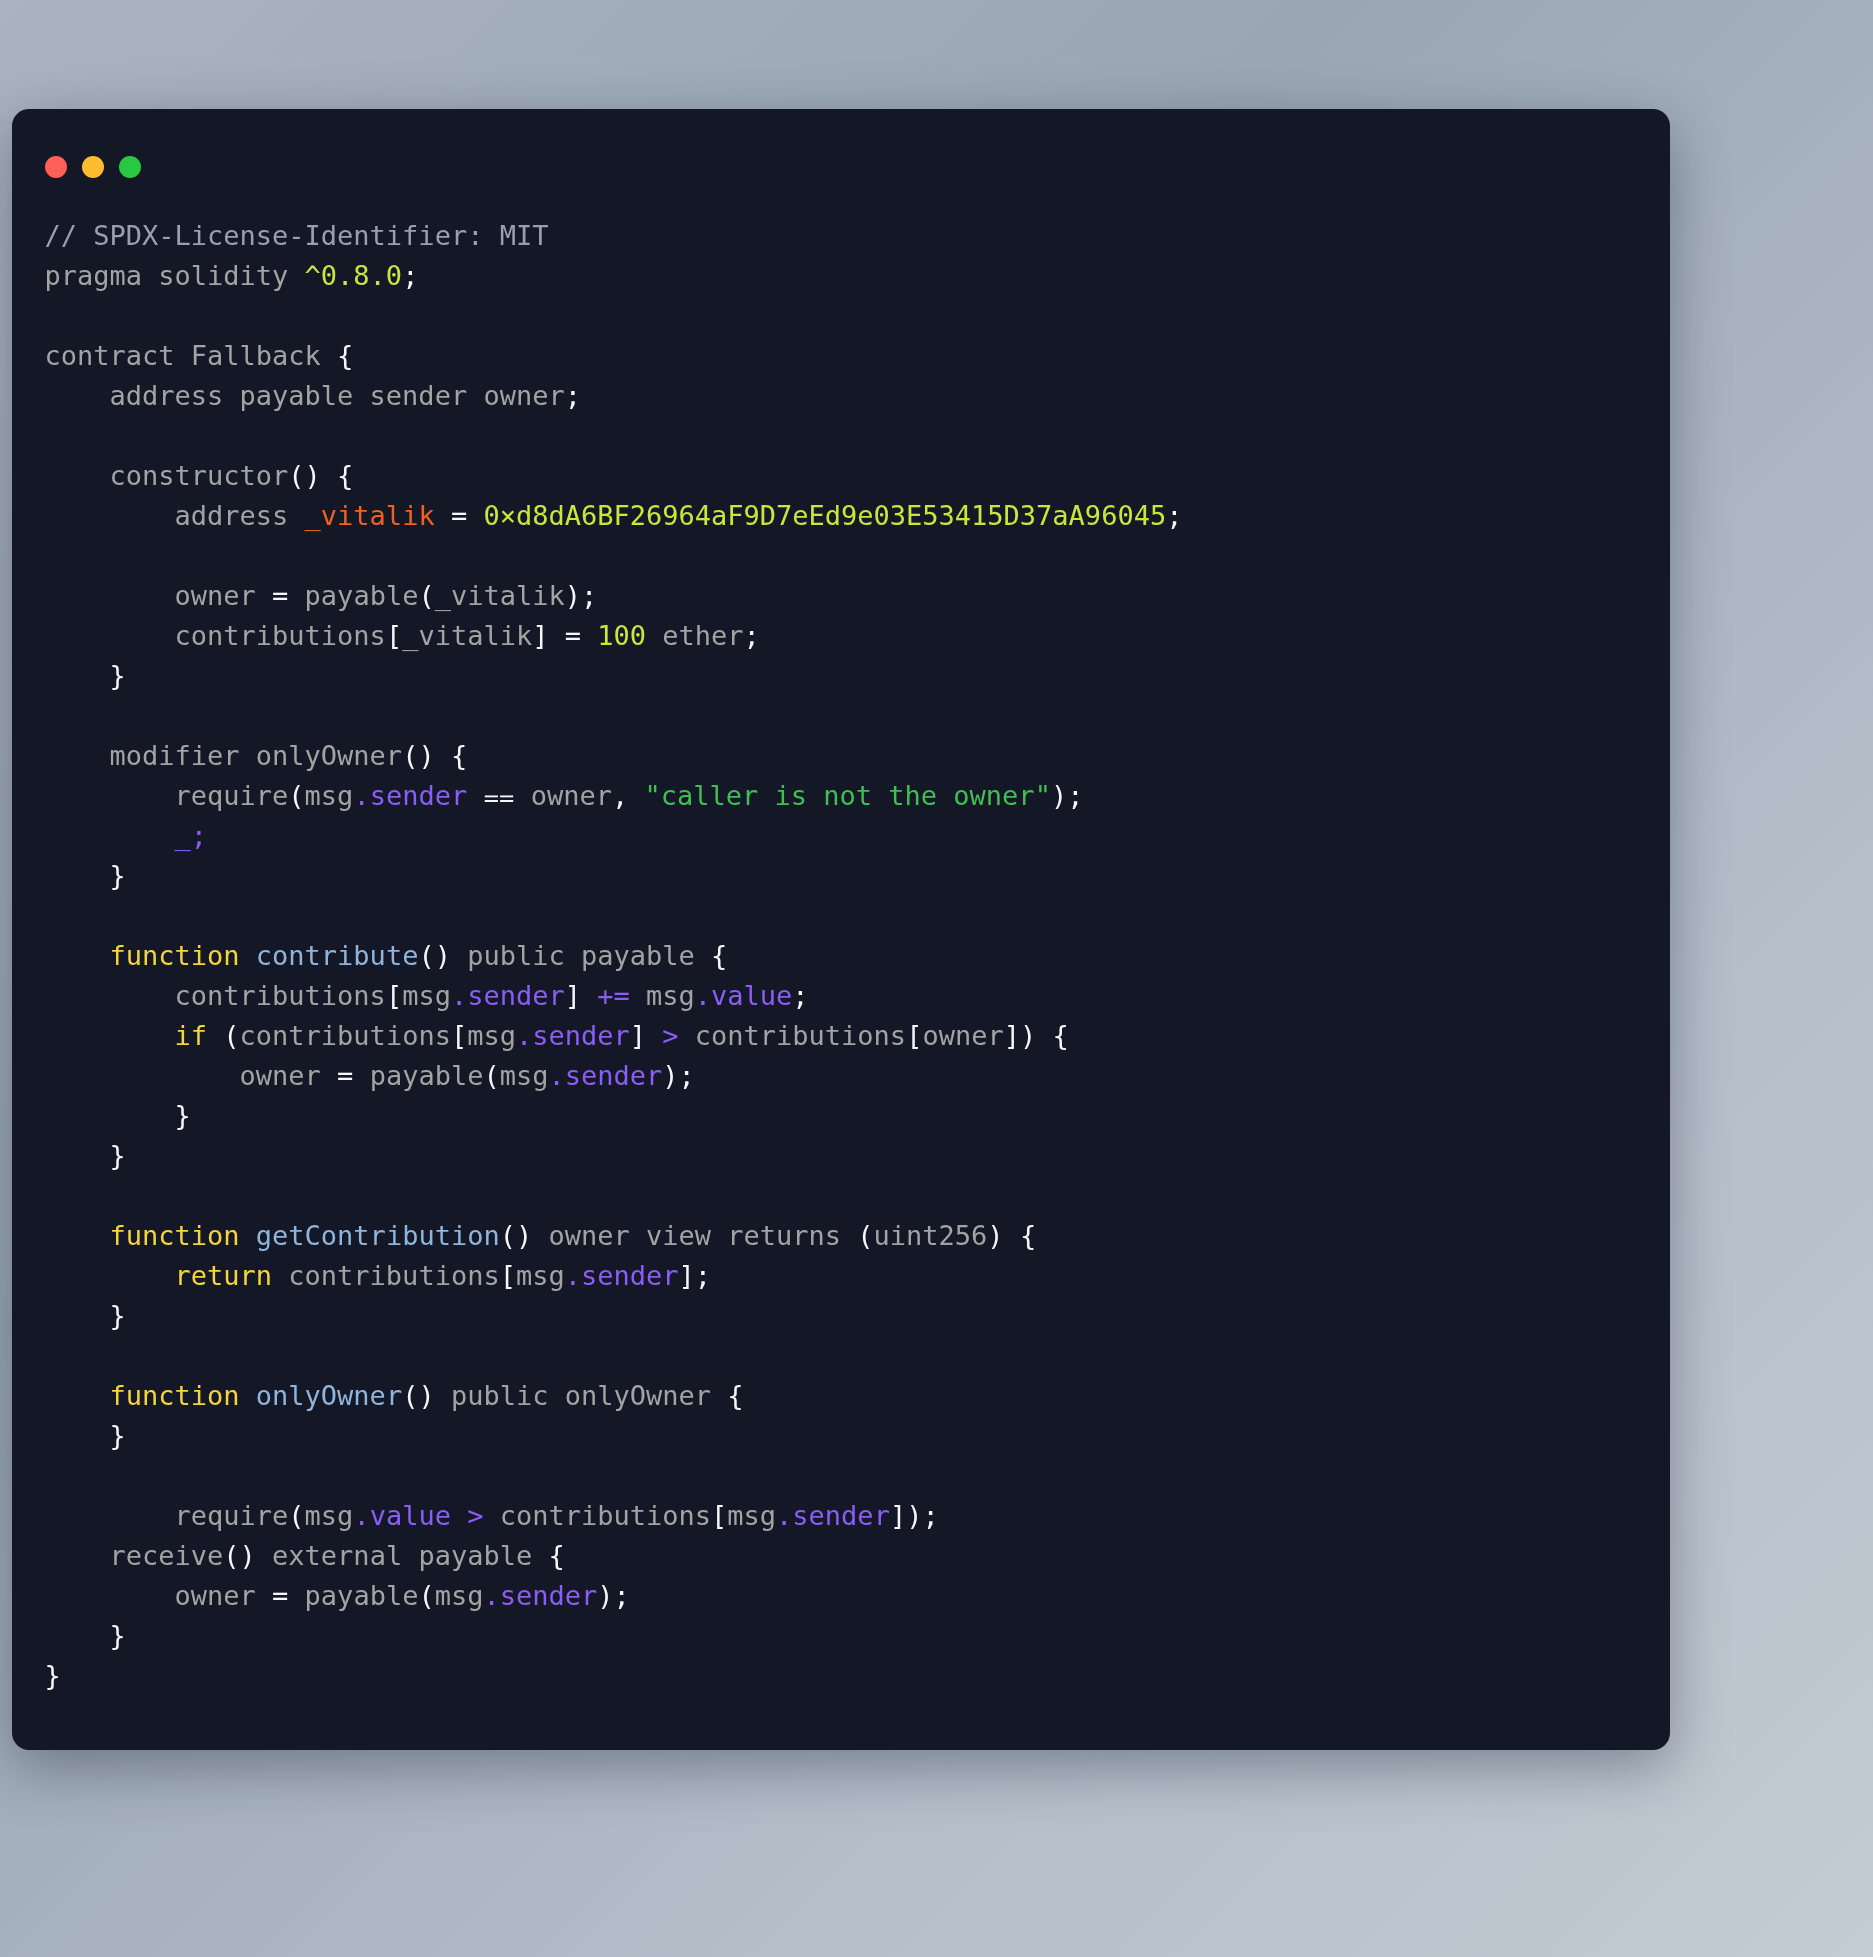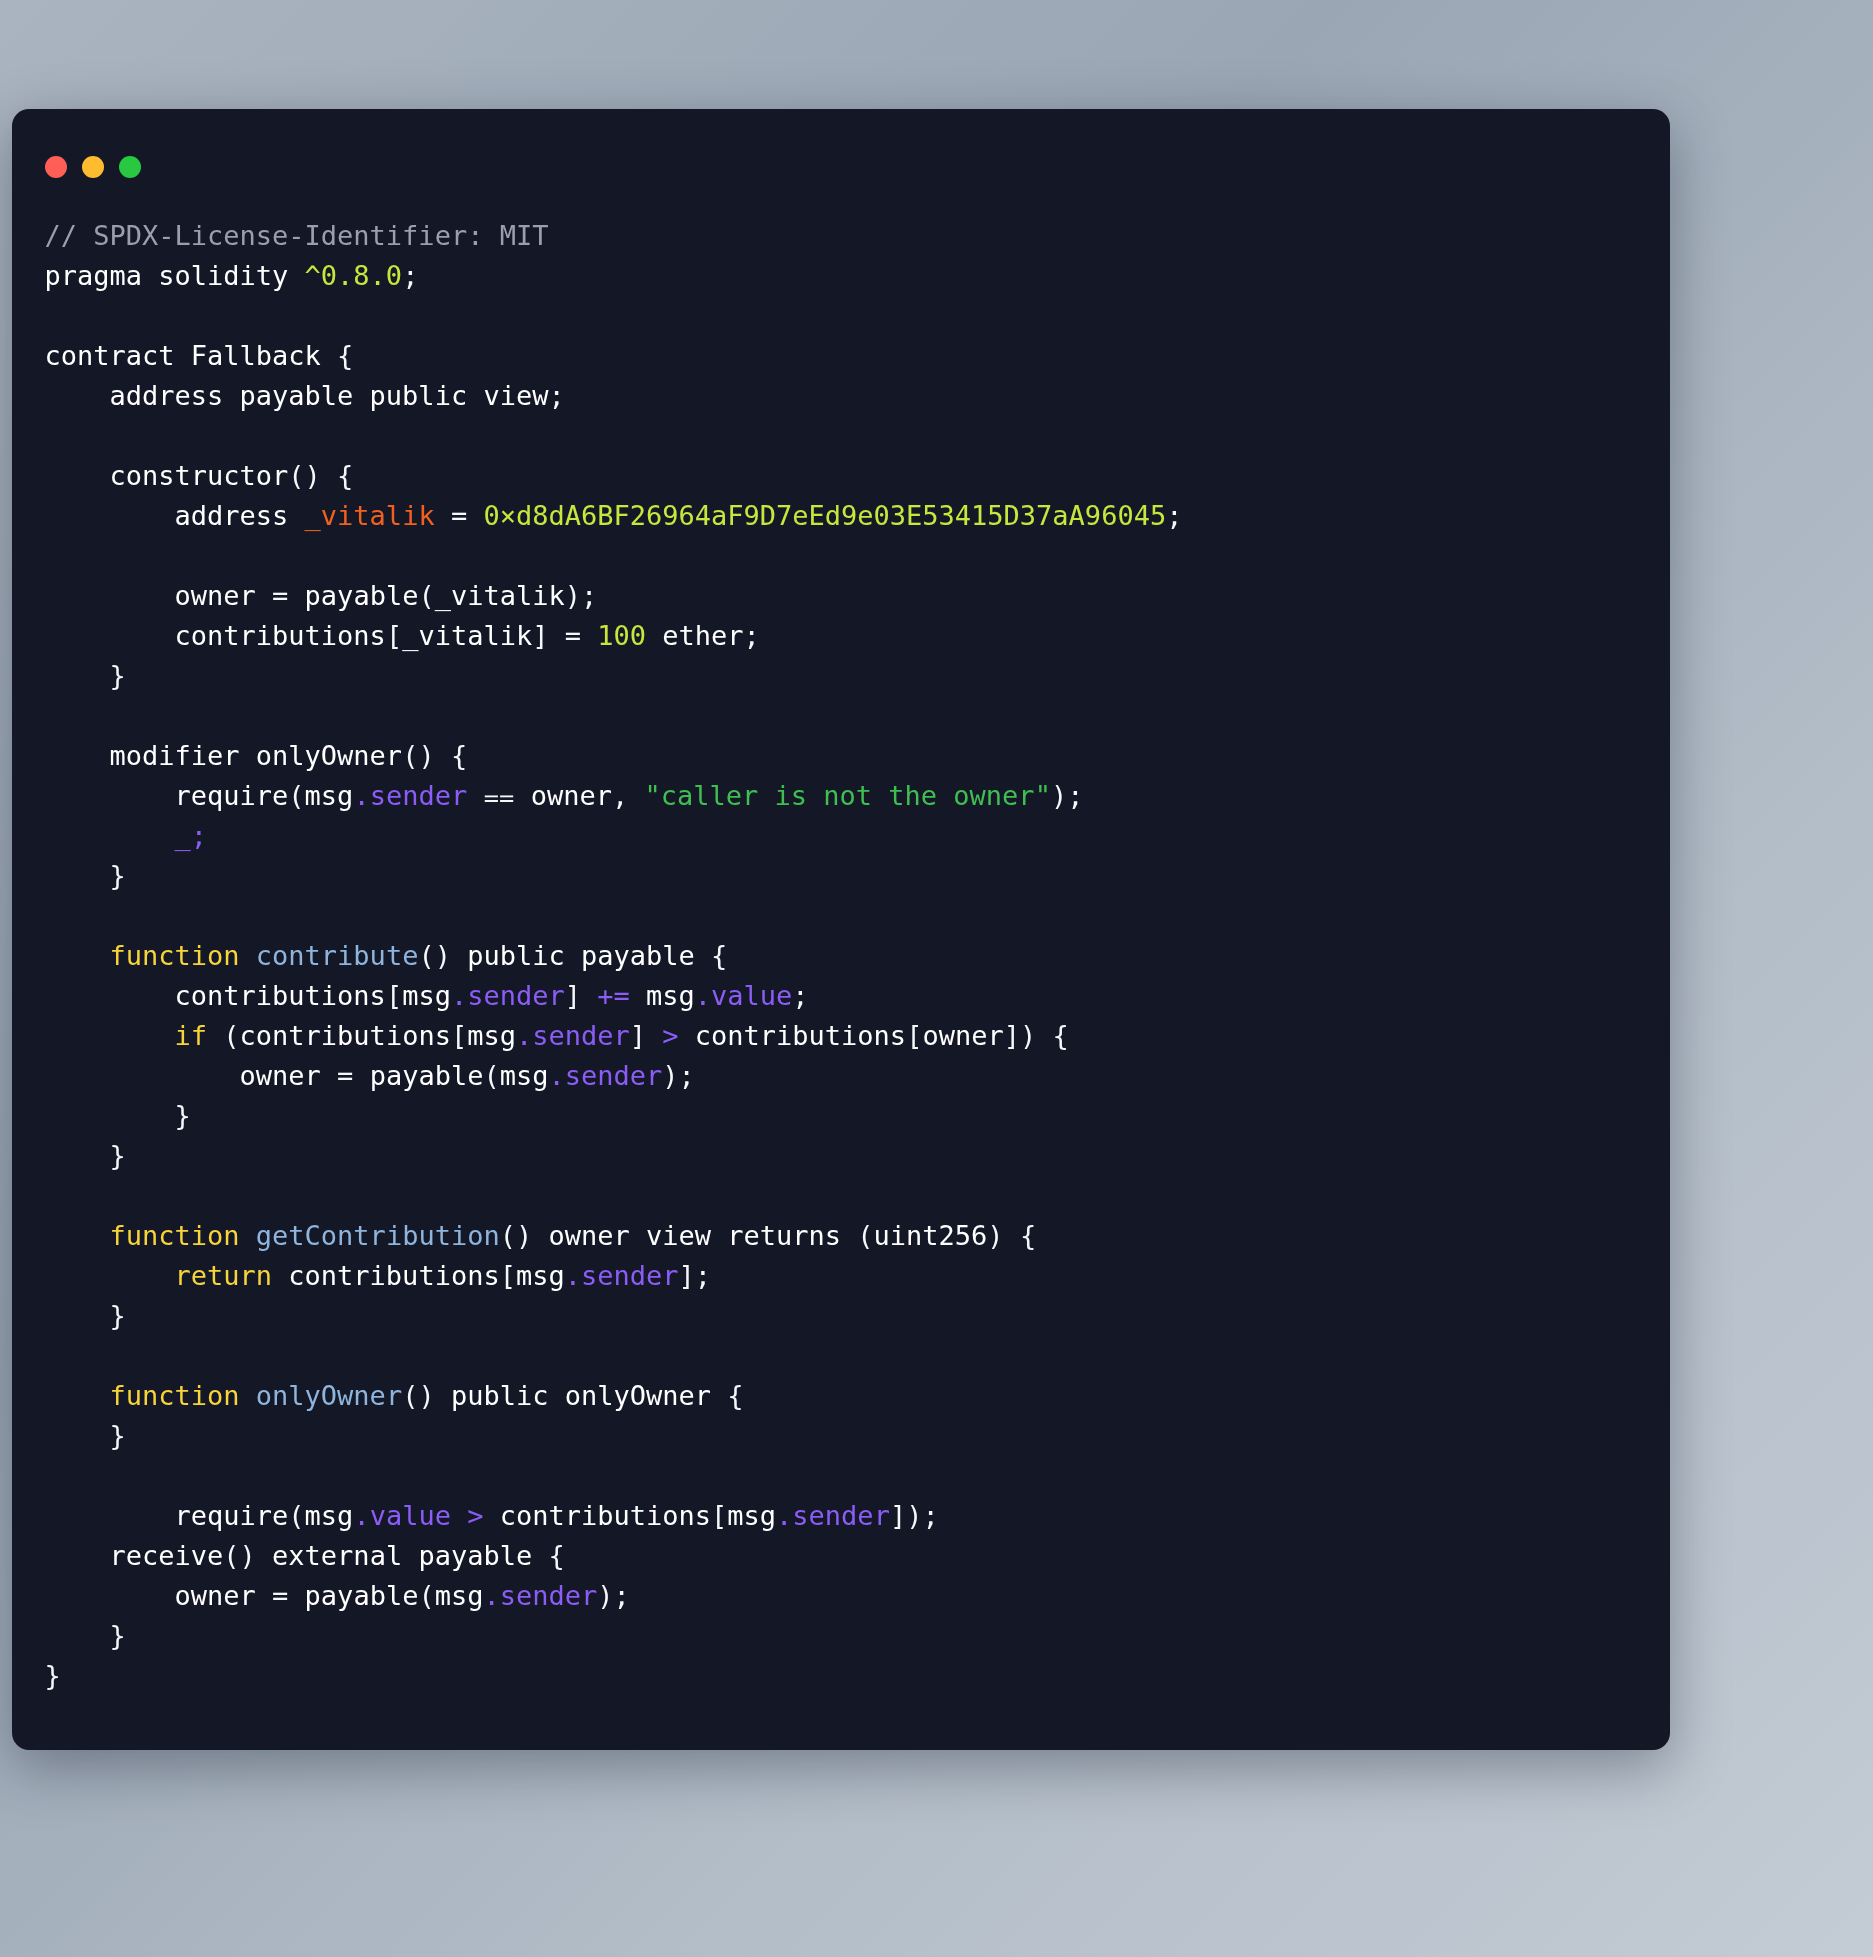--- a/index.html
+++ b/index.html
@@ -58,21 +58,21 @@
     tab-size: 4;
     color: #ffffff;
   }
   .code .ln {
     display: block;
     min-height: 40px;
   }
 
   
   .t-com  { color: #9aa0ab; }
-  .t-kw   { color: #ffffff; }
+  .t-kw   { color: #a3a3a3; }
   .t-kw2  { color: #f7d43a; }
   .t-fn   { color: #8fb4dd; }
   .t-type { color: #8fb4dd; }
   .t-num  { color: #c9e63c; }
   .t-str  { color: #3fbf52; }
   .t-pun  { color: #f5f7fa; }
   .t-var  { color: #f2601f; }
   .t-plain{ color: #8b5cf6; }
 </style>
 </head>
@@ -84,21 +84,21 @@
     <div class="titlebar">
       <span class="dot dot-close"></span>
       <span class="dot dot-min"></span>
       <span class="dot dot-max"></span>
     </div>
 
     <pre class="code" id="code-block"><span class="ln"><span class="t-com">// SPDX-License-Identifier: MIT</span>
 </span><span class="ln"><span class="t-kw">pragma solidity </span><span class="t-num">^0.8.0</span><span class="t-pun">;</span>
 </span><span class="ln">
 </span><span class="ln"><span class="t-kw">contract Fallback </span><span class="t-pun">{</span>
-</span><span class="ln"><span class="t-kw">    address payable public view</span><span class="t-pun">;</span>
+</span><span class="ln"><span class="t-kw">    address payable sender owner</span><span class="t-pun">;</span>
 </span><span class="ln">
 </span><span class="ln"><span class="t-kw">    constructor</span><span class="t-pun">() {</span>
 </span><span class="ln"><span class="t-kw">        address </span><span class="t-var">_vitalik</span><span class="t-pun"> = </span><span class="t-num">0×d8dA6BF26964aF9D7eEd9e03E53415D37aA96045</span><span class="t-pun">;</span>
 </span><span class="ln">
 </span><span class="ln"><span class="t-kw">        owner</span><span class="t-pun"> = </span><span class="t-kw">payable</span><span class="t-pun">(</span><span class="t-kw">_vitalik</span><span class="t-pun">)</span><span class="t-pun">;</span>
 </span><span class="ln"><span class="t-kw">        contributions</span><span class="t-pun">[</span><span class="t-kw">_vitalik</span><span class="t-pun">]</span><span class="t-pun"> = </span><span class="t-num">100</span><span class="t-kw"> ether</span><span class="t-pun">;</span>
 </span><span class="ln"><span class="t-pun">    }</span>
 </span><span class="ln">
 </span><span class="ln"><span class="t-kw">    modifier onlyOwner</span><span class="t-pun">() {</span>
 </span><span class="ln"><span class="t-kw">        require</span><span class="t-pun">(</span><span class="t-kw">msg</span><span class="t-plain">.sender</span><span class="t-pun"> ⩵ </span><span class="t-kw">owner</span><span class="t-pun">, </span><span class="t-str">"caller is not the owner"</span><span class="t-pun">)</span><span class="t-pun">;</span>

